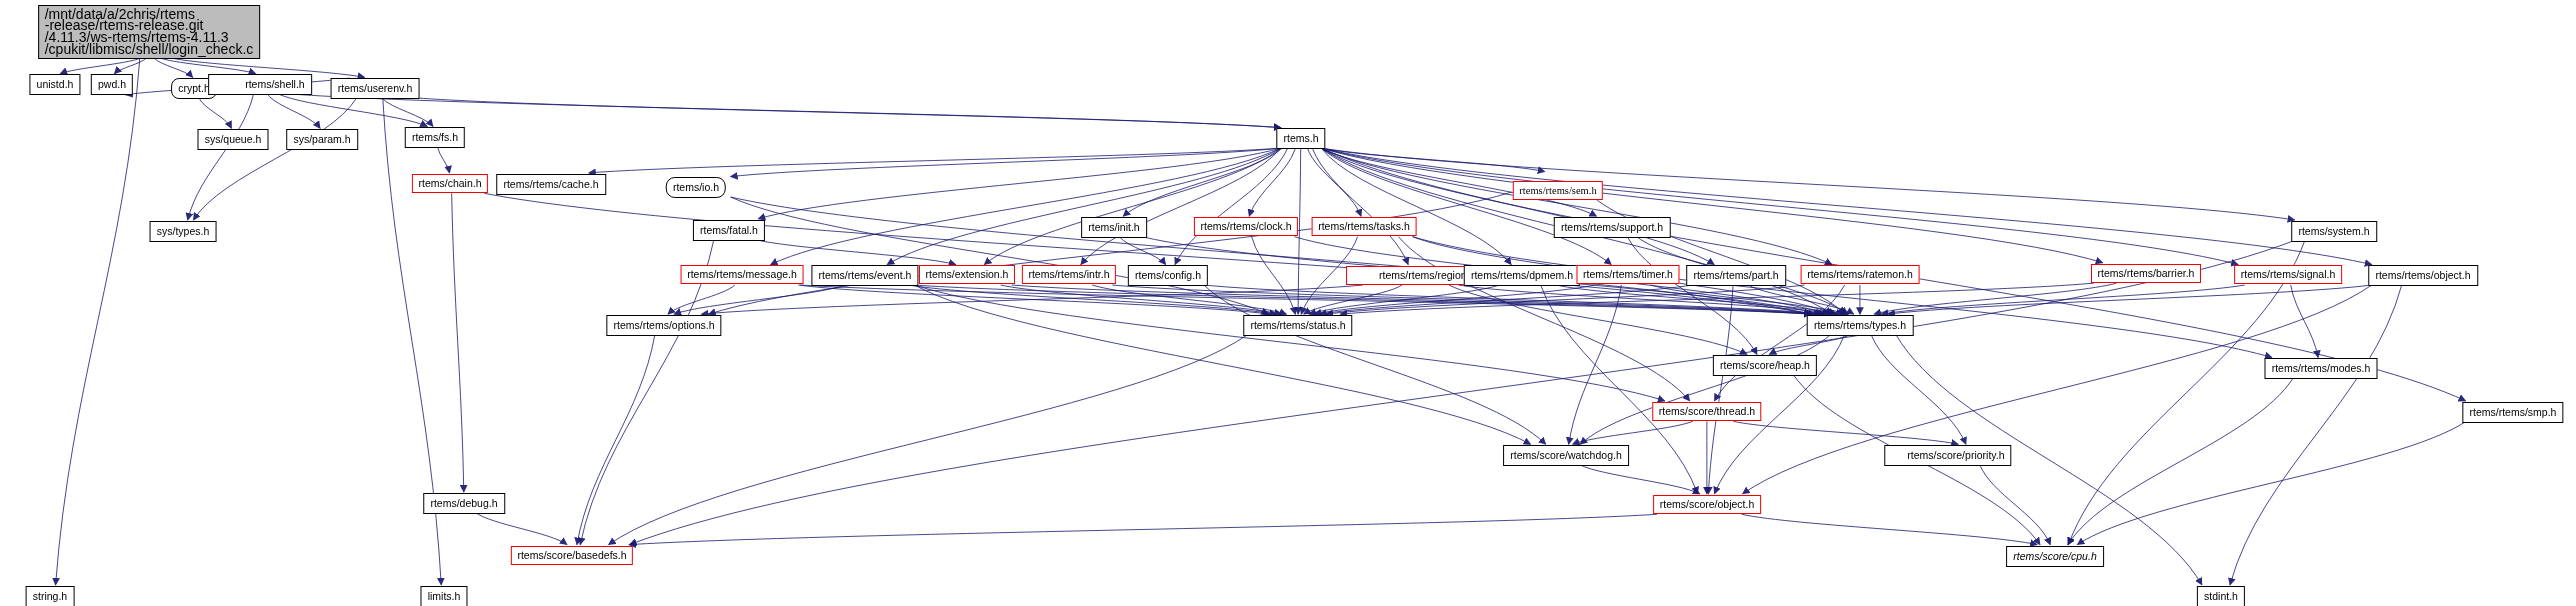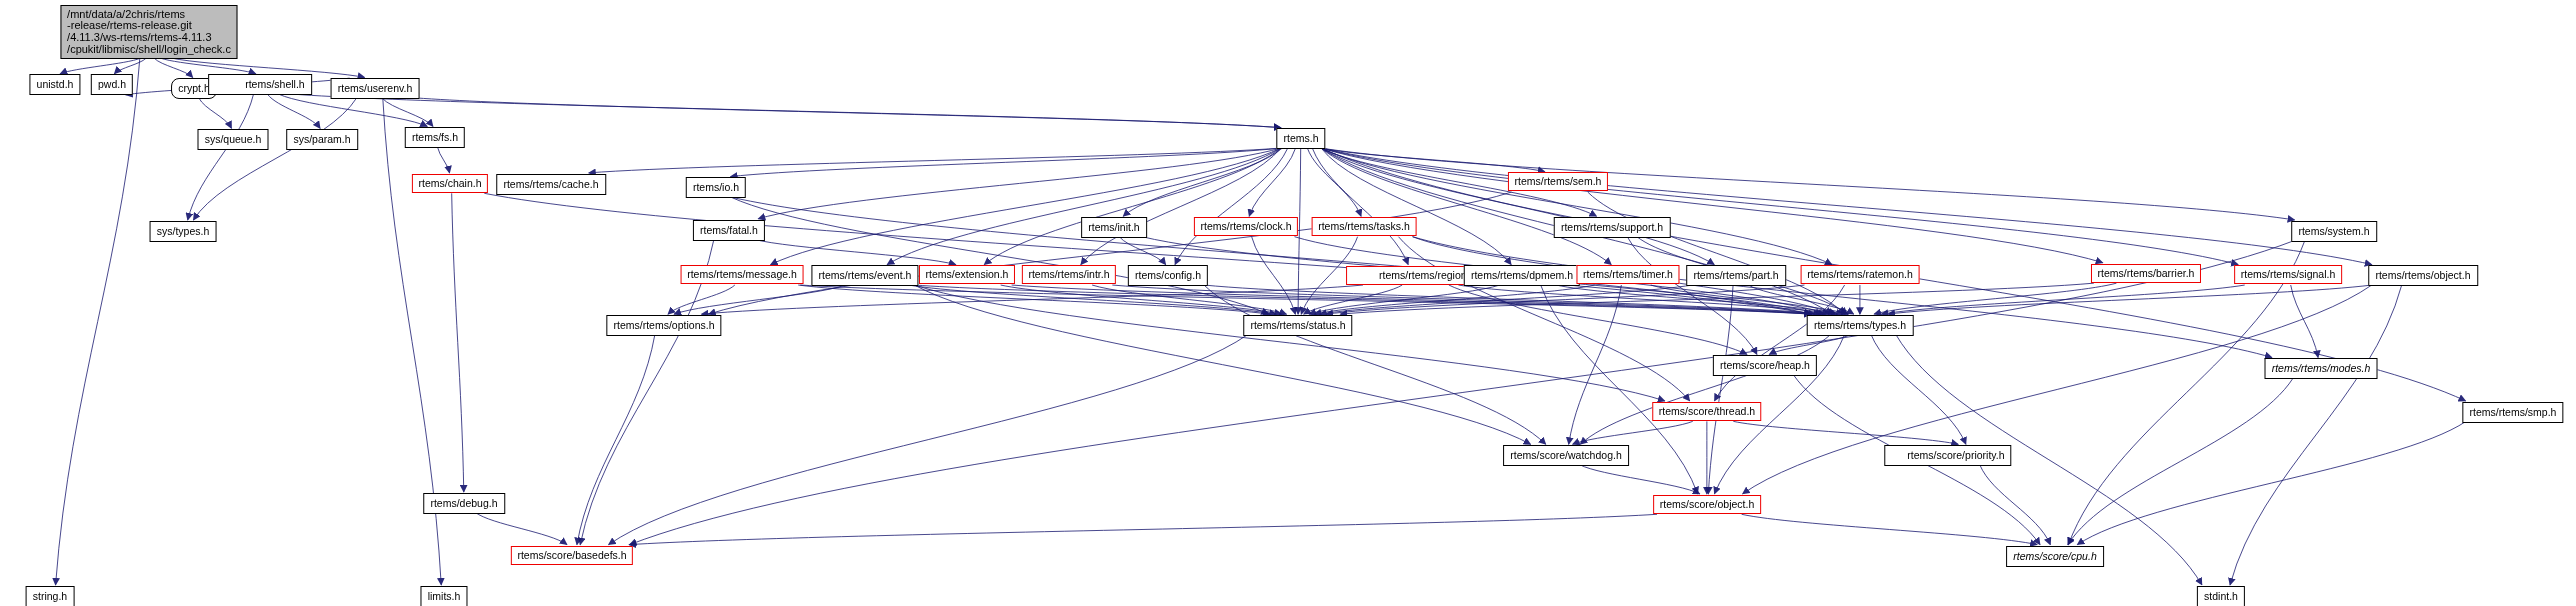--- a/index.html
+++ b/index.html
@@ -47,21 +47,21 @@
     white-space: nowrap;
     text-align: center;
     box-sizing: border-box;
   }
   .node.truncated {
     border: 1.2px solid var(--truncated-border, #ee0000);
     padding: 1.9px 5.6px;
   }
   .node.main {
     background: var(--main-fill, #bcbcbc);
-    font-size: 11px;
+    font-size: 14px;
     line-height: 11.8px;
     text-align: left;
     padding: 2.5px 5.6px;
   }
 </style>
 </head>
 <body>
 
 <div id="graph">
   <svg id="edge-layer" width="2576" height="606" viewBox="0 0 4154 978" xmlns="http://www.w3.org/2000/svg">
@@ -199,22 +199,22 @@
       <div class="node" style="left: 112px; top: 74px;">pwd.h</div>
       <div class="node" style="left: 194px; top: 78px; border-radius: 8px;">crypt.h</div>
       <div class="node" style="left: 260px; top: 74px; padding-left: 36px;">rtems/shell.h</div>
       <div class="node" style="left: 375px; top: 78px;">rtems/userenv.h</div>
       <div class="node" style="left: 233px; top: 129px;">sys/queue.h</div>
       <div class="node" style="left: 322px; top: 129px;">sys/param.h</div>
       <div class="node" style="left: 435px; top: 127px;">rtems/fs.h</div>
       <div class="node" style="left: 1301px; top: 128px;">rtems.h</div>
       <div class="node truncated" style="left: 450px; top: 174px;">rtems/chain.h</div>
       <div class="node" style="left: 551px; top: 174px;">rtems/rtems/cache.h</div>
-      <div class="node" style="left: 716px; top: 177px;">rtems/io.h</div>
-      <div class="node truncated" style="left: 1558px; top: 172px;">rtems/rtems/sem.h</div>
+      <div class="node" style="left: 696px; top: 177px; border-radius: 9px;">rtems/io.h</div>
+      <div class="node truncated" style="left: 1558px; top: 181px; font-family: Liberation Serif, serif;">rtems/rtems/sem.h</div>
       <div class="node" style="left: 183px; top: 221px;">sys/types.h</div>
       <div class="node" style="left: 729px; top: 220px;">rtems/fatal.h</div>
       <div class="node" style="left: 1114px; top: 217px;">rtems/init.h</div>
       <div class="node truncated" style="left: 1246px; top: 217px;">rtems/rtems/clock.h</div>
       <div class="node truncated" style="left: 1364px; top: 217px;">rtems/rtems/tasks.h</div>
       <div class="node" style="left: 1612px; top: 217px;">rtems/rtems/support.h</div>
       <div class="node" style="left: 2334px; top: 221px;">rtems/system.h</div>
       <div class="node truncated" style="left: 742px; top: 265px;">rtems/rtems/message.h</div>
       <div class="node" style="left: 865px; top: 265px;">rtems/rtems/event.h</div>
       <div class="node truncated" style="left: 967px; top: 265px;">rtems/extension.h</div>
@@ -225,21 +225,21 @@
       <div class="node truncated" style="left: 1628px; top: 265px;">rtems/rtems/timer.h</div>
       <div class="node" style="left: 1736px; top: 265px;">rtems/rtems/part.h</div>
       <div class="node truncated" style="left: 1860px; top: 265px;">rtems/rtems/ratemon.h</div>
       <div class="node truncated" style="left: 2146px; top: 264px;">rtems/rtems/barrier.h</div>
       <div class="node truncated" style="left: 2288px; top: 265px;">rtems/rtems/signal.h</div>
       <div class="node" style="left: 2423px; top: 265px;">rtems/rtems/object.h</div>
       <div class="node" style="left: 664px; top: 315px;">rtems/rtems/options.h</div>
       <div class="node" style="left: 1298px; top: 315px;">rtems/rtems/status.h</div>
       <div class="node" style="left: 1860px; top: 315px;">rtems/rtems/types.h</div>
       <div class="node" style="left: 1765px; top: 355px;">rtems/score/heap.h</div>
-      <div class="node" style="left: 2321px; top: 358px; font-style: italic;">rtems/rtems/modes.h</div>
+      <div class="node" style="left: 2321px; top: 358px;">rtems/rtems/modes.h</div>
       <div class="node truncated" style="left: 1707px; top: 402px;">rtems/score/thread.h</div>
       <div class="node" style="left: 2513px; top: 402px;">rtems/rtems/smp.h</div>
       <div class="node" style="left: 1566px; top: 445px;">rtems/score/watchdog.h</div>
       <div class="node" style="left: 1948px; top: 445px; padding-left: 22px;">rtems/score/priority.h</div>
       <div class="node" style="left: 464px; top: 493px;">rtems/debug.h</div>
       <div class="node truncated" style="left: 1707px; top: 495px;">rtems/score/object.h</div>
       <div class="node truncated" style="left: 572px; top: 546px;">rtems/score/basedefs.h</div>
       <div class="node" style="left: 2055px; top: 546px; font-style: italic;">rtems/score/cpu.h</div>
       <div class="node" style="left: 50px; top: 586px;">string.h</div>
       <div class="node" style="left: 444px; top: 586px; text-align: right;">limits.h</div>

